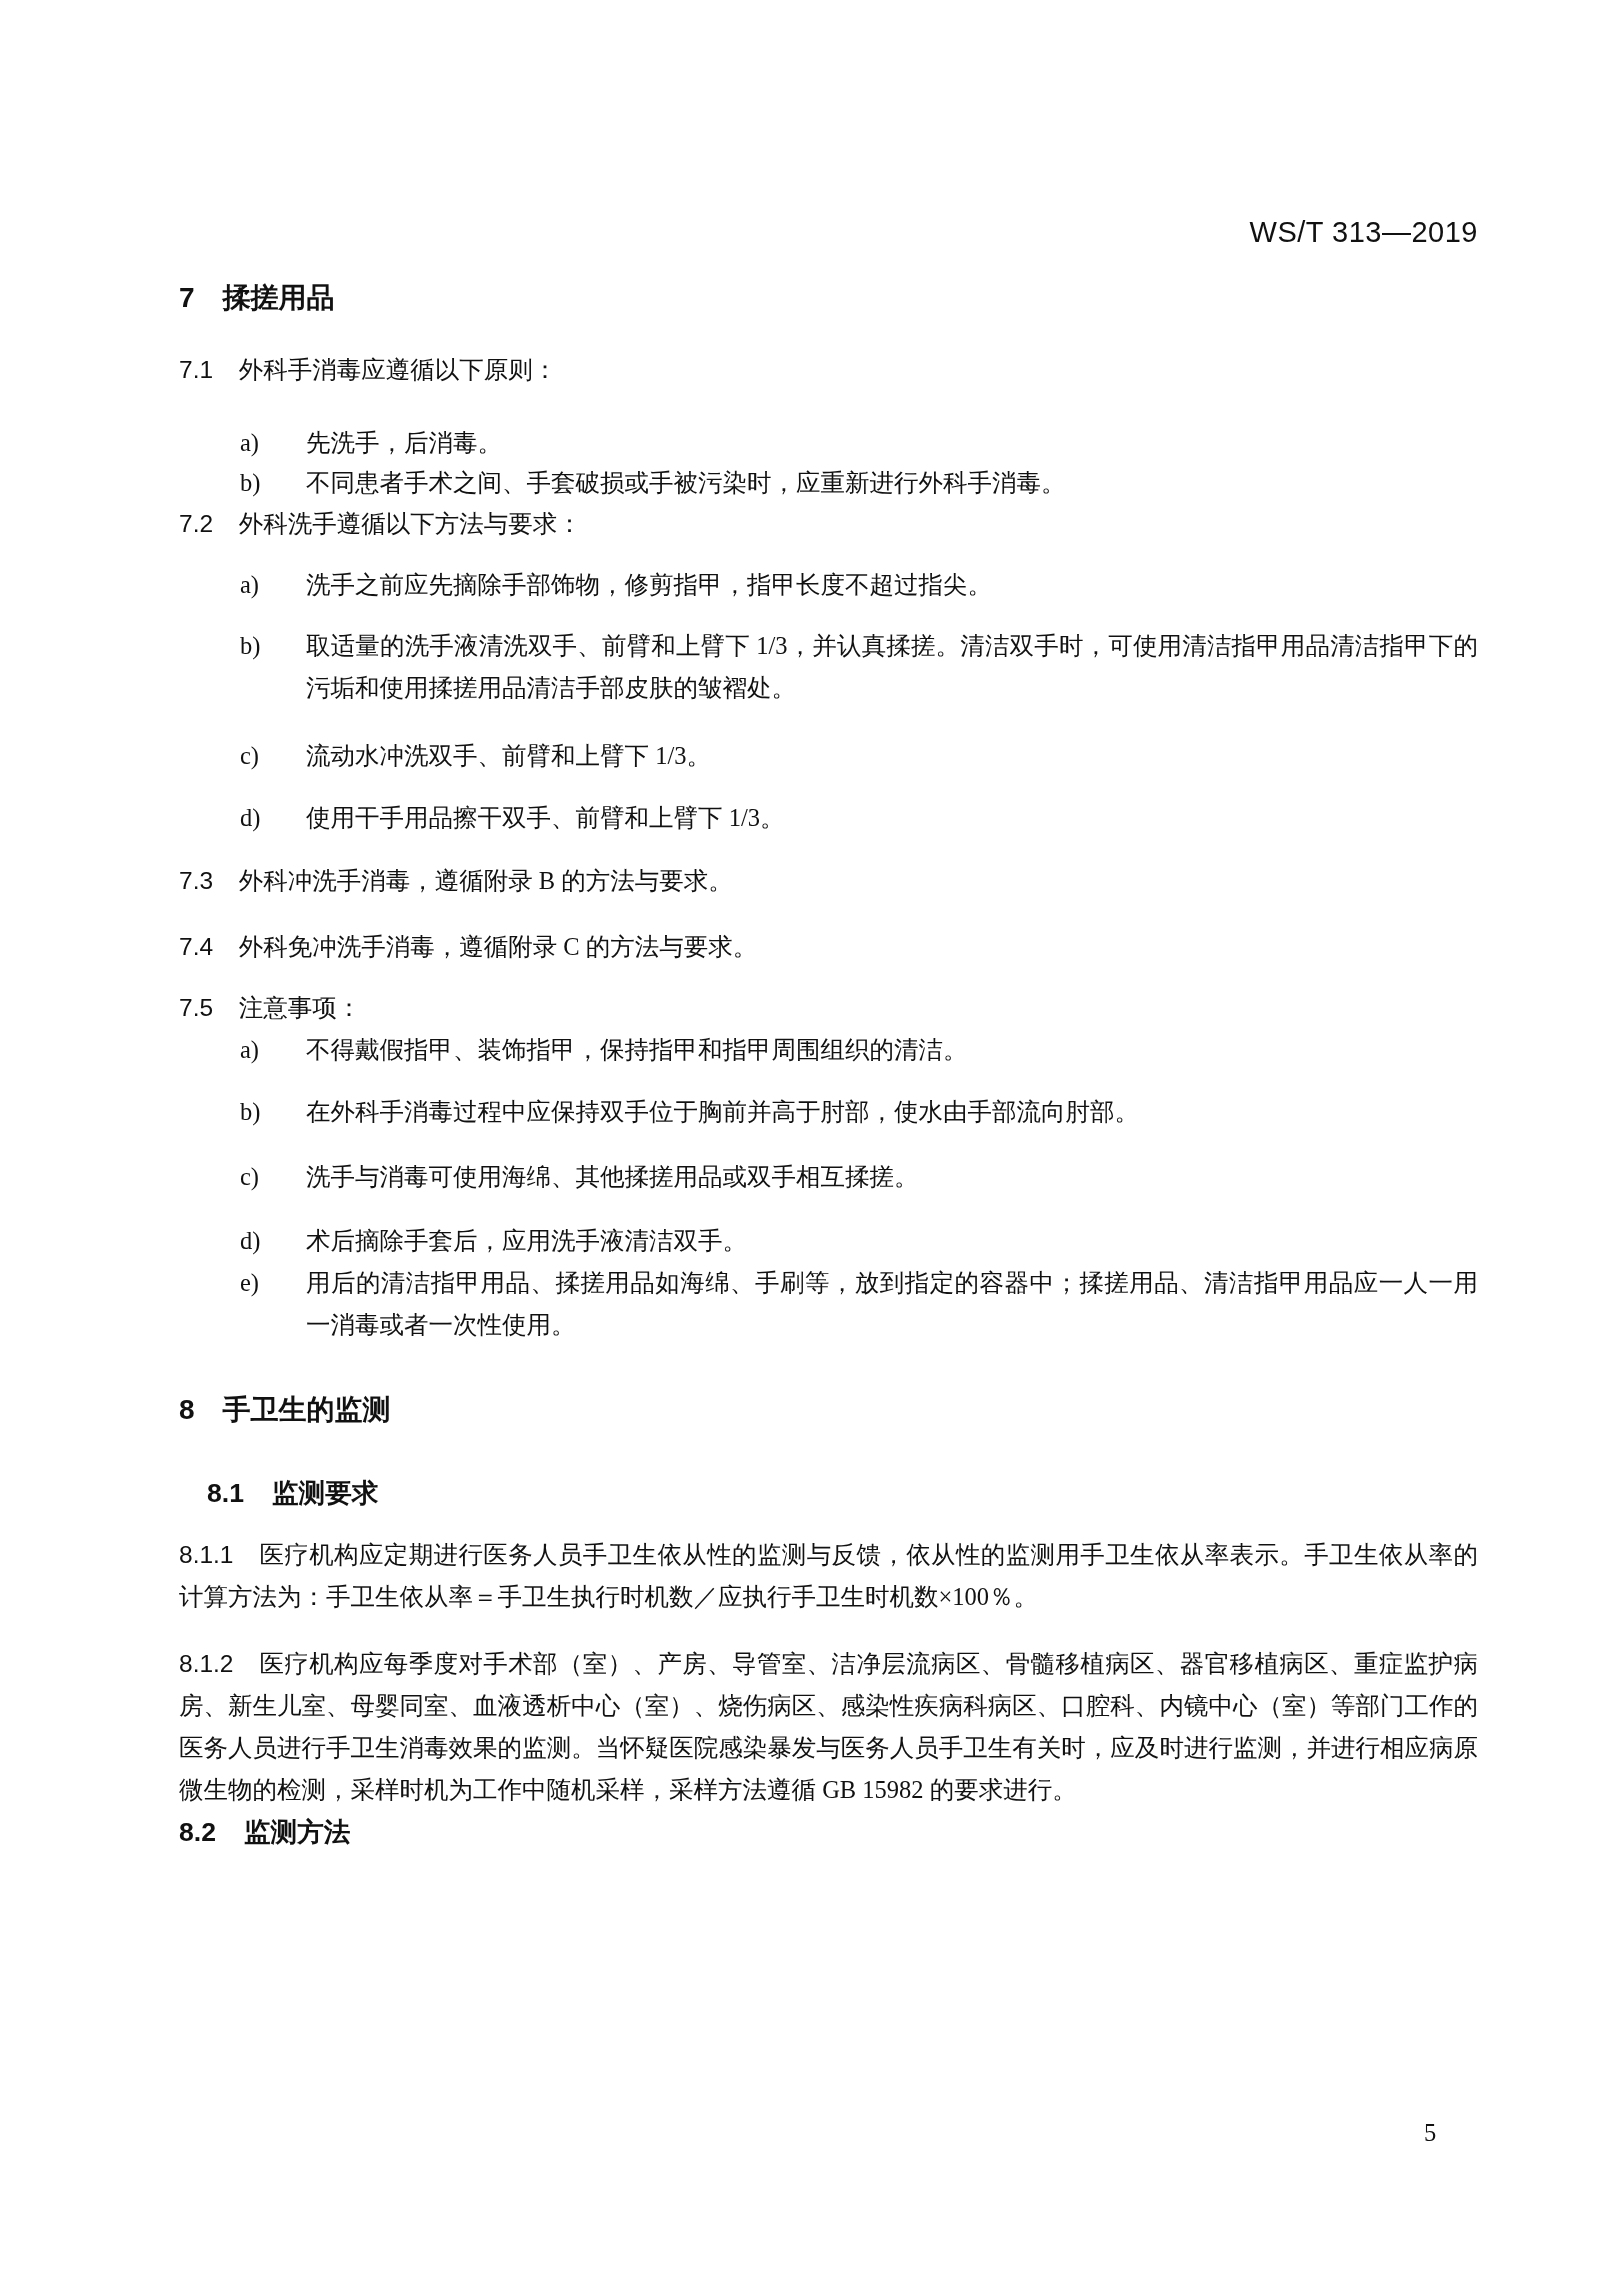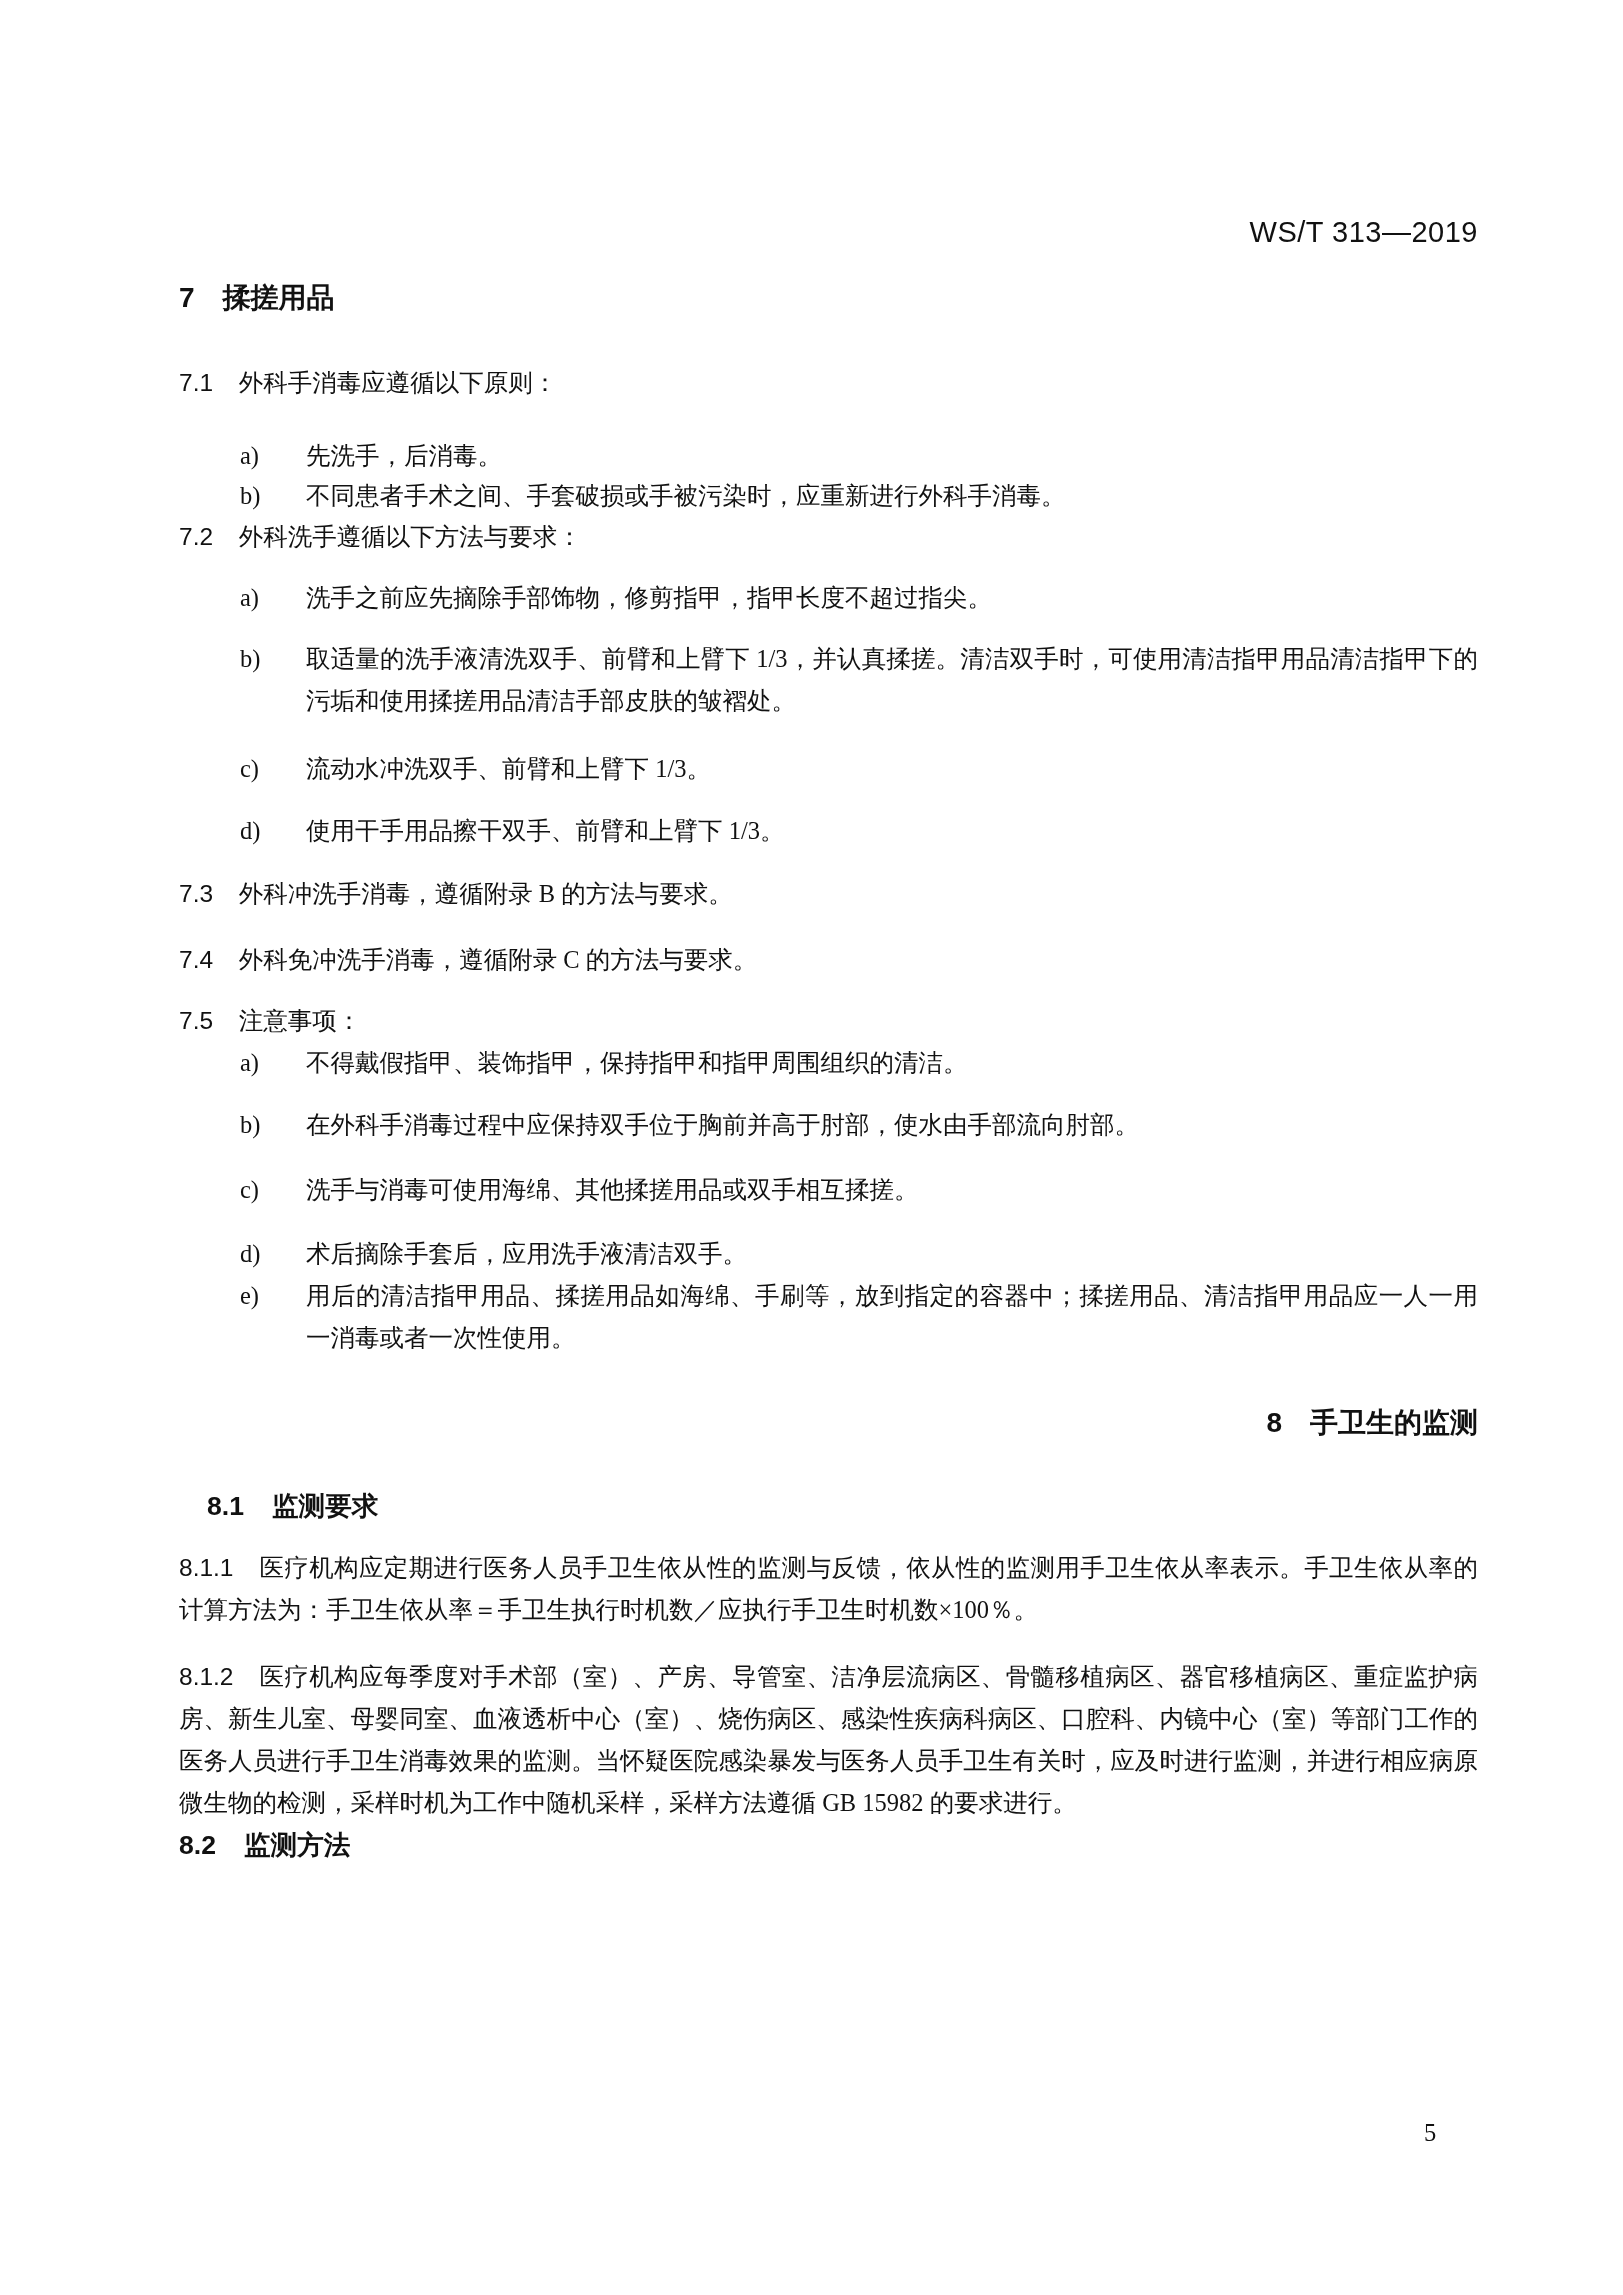--- a/index.html
+++ b/index.html
@@ -65,22 +65,22 @@
   .gap37 { margin-top: 19px; }
   .gap40 { margin-top: 20.4px; }
   .gap41 { }
   .gap43 { margin-top: 22px; }
   .gap44 { margin-top: 22.5px; }
   .gap47 { margin-top: 24px; }
   .gap48 { margin-top: 24.5px; }
   .gap51 { margin-top: 26px; }
   .gap62 { margin-top: 32px; }
   .gap80 { margin-top: 41px; margin-left: 28px; }
-  .gap84 { margin-top: 43px; text-align: right; }
-  .gap85 { margin-top: 43px; }
+  .gap84 { margin-top: 43px; }
+  .gap85 { margin-top: 30px; }
   .page-number {
     position: absolute;
     left: 1424px;
     top: 2117px;
     font-size: 24.5px;
     line-height: 31px;
   }
 </style>
 </head>
 <body>

